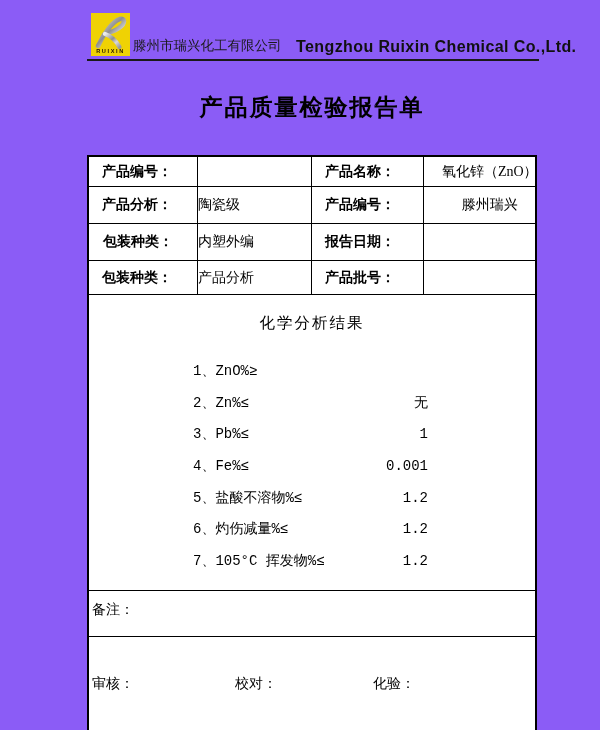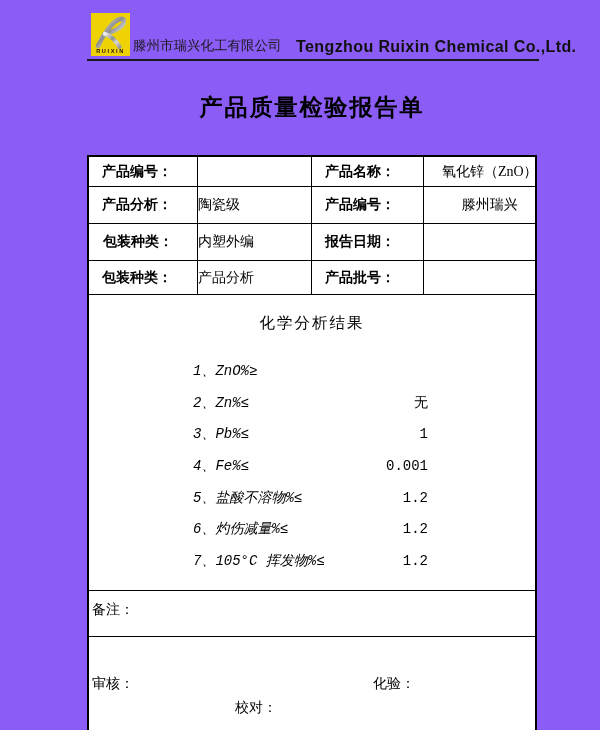--- a/index.html
+++ b/index.html
@@ -128,21 +128,20 @@
     position: relative;
     height: 31.7px;
     line-height: 31.7px;
   }
   .item-name {
     position: absolute;
     left: 104px;
     font-family: "Liberation Mono", "DejaVu Sans Mono", monospace;
     font-size: 14px;
     white-space: nowrap;
-    font-style: italic;
   }
   .item-value {
     position: absolute;
     left: 104px;
     width: 235px;
     text-align: right;
     font-family: "Liberation Mono", "DejaVu Sans Mono", monospace;
     font-size: 14px;
   }
 
@@ -153,21 +152,21 @@
     padding: 9px 0 0 3px;
     flex: none;
   }
   .remark-label { font-size: 14px; }
   .sign-row {
     position: relative;
     flex: 1 1 auto;
   }
   .sig { position: absolute; top: 38px; font-size: 14px; white-space: nowrap; }
   .sig-audit { left: 3px; }
-  .sig-proof { left: 146px; margin-top: 24px; }
+  .sig-proof { left: 146px; }
   .sig-assay { left: 284px; }
 </style>
 </head>
 <body>
 
 <div class="page">
 
   <div class="logo">
     <svg width="39" height="43" viewBox="0 0 39 43">
       <defs>

